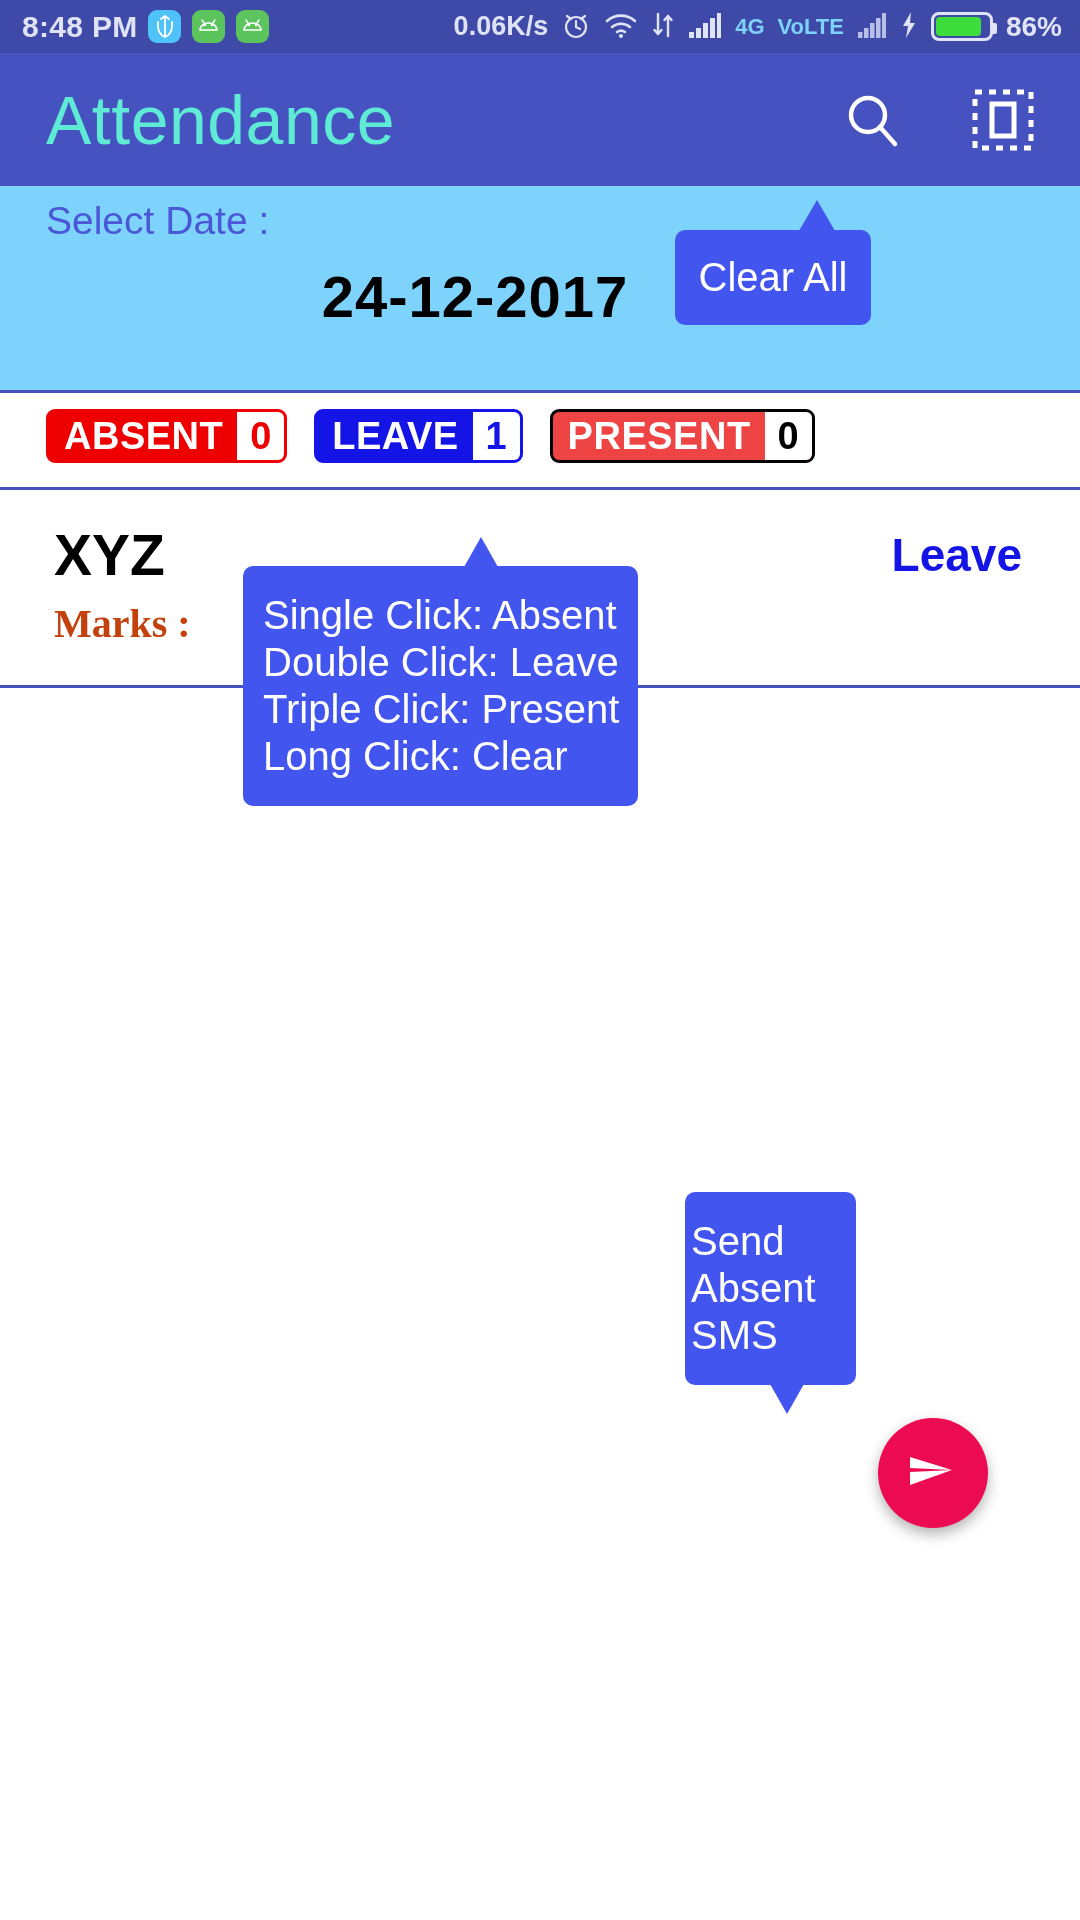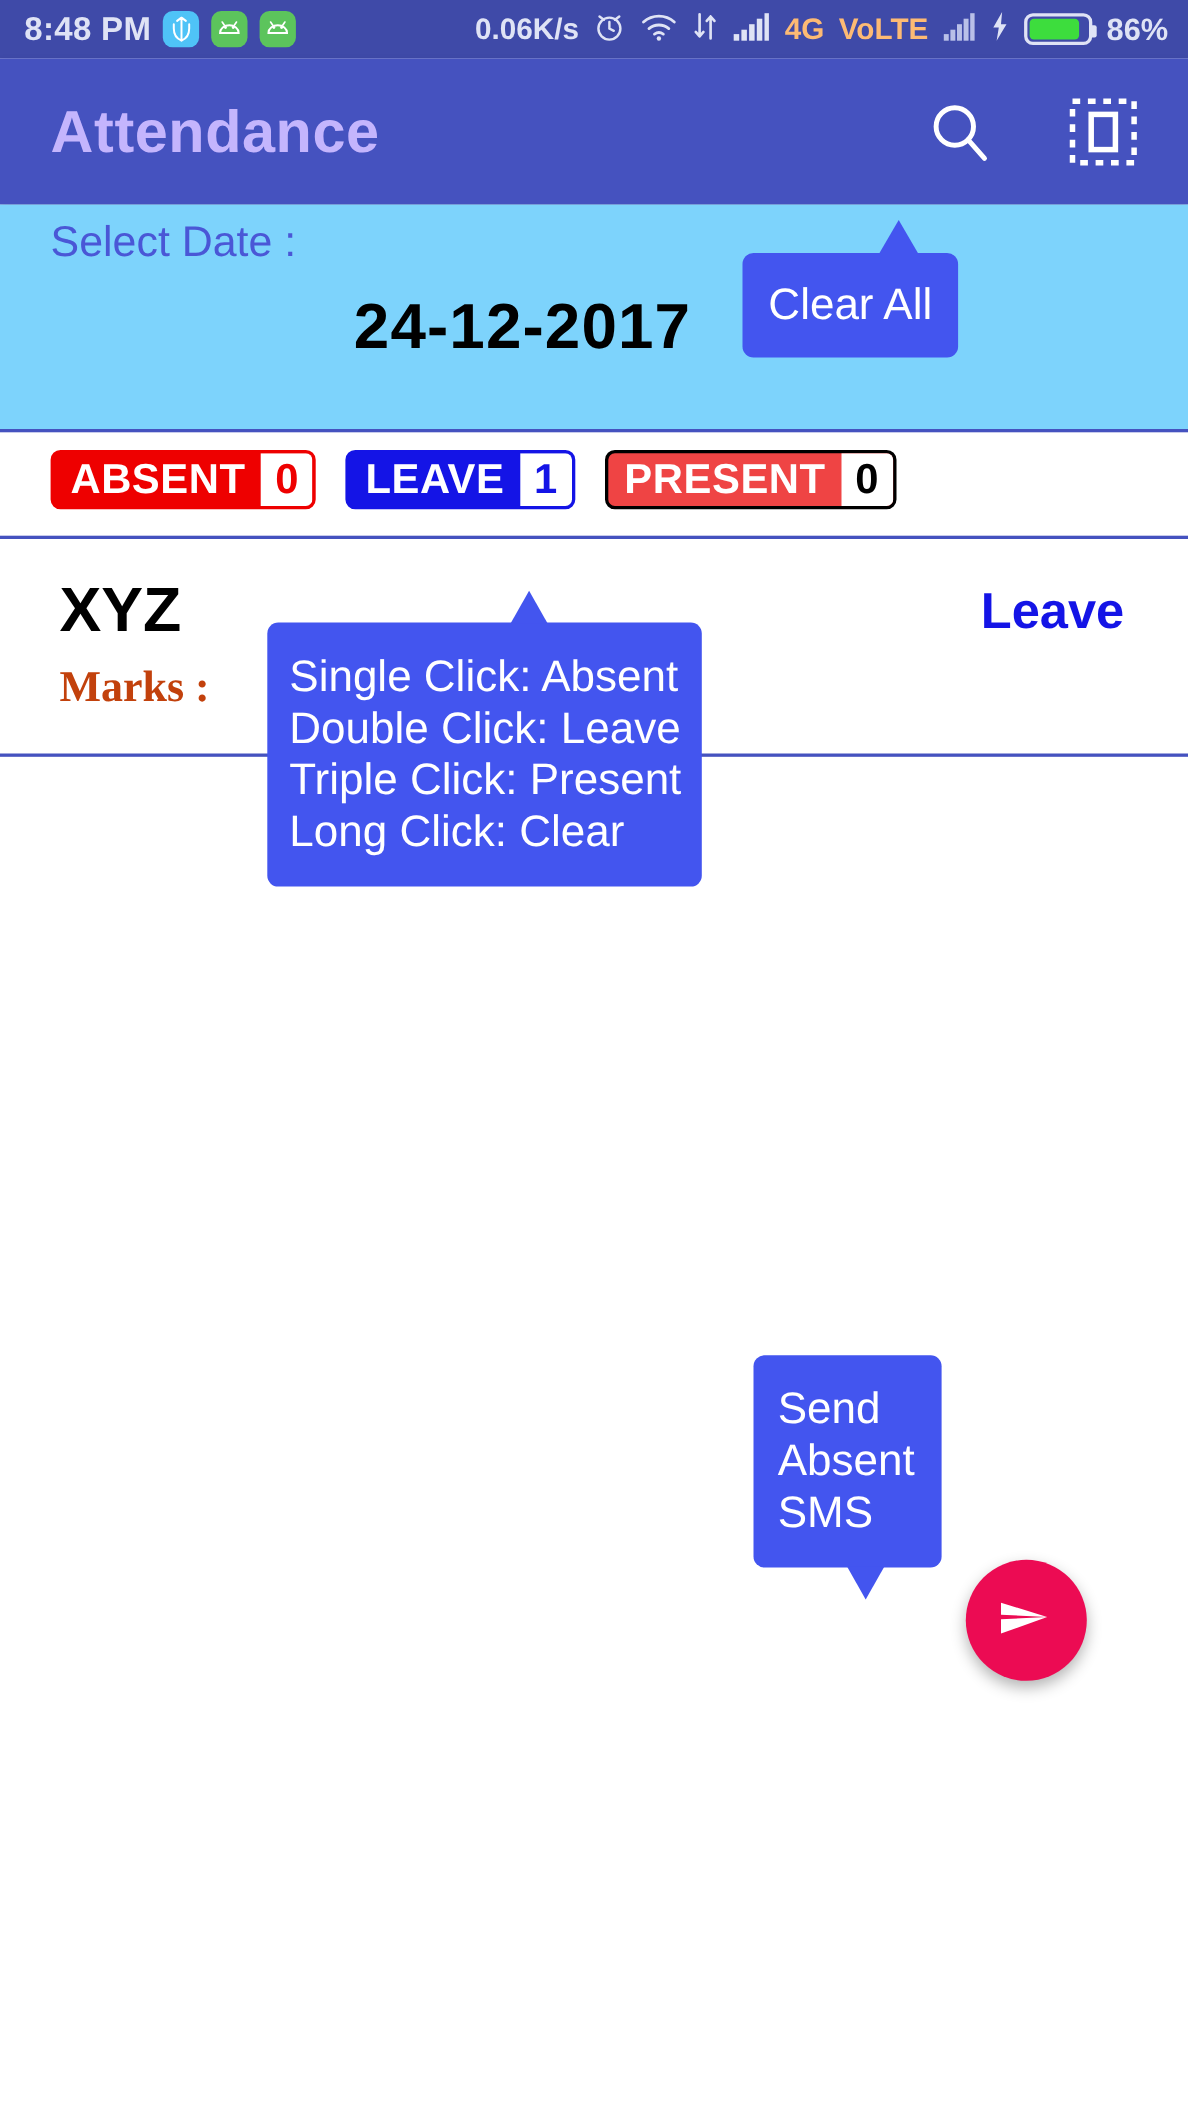--- a/index.html
+++ b/index.html
@@ -19,37 +19,37 @@
     padding:0 18px 0 22px;
     color:#e8eaf6;
   }
   .sb-clock{ font-size:30px; font-weight:bold; letter-spacing:.3px; color:#dfe3f5; }
   .sb-left{ display:flex; align-items:center; gap:11px; }
   .sb-right{ margin-left:auto; display:flex; align-items:center; gap:13px;justify-content:flex-end; }
   .appicon{ width:33px; height:33px; border-radius:9px; display:flex; align-items:center; justify-content:center; }
   .appicon.blue{ background:#4fc3f7; }
   .appicon.green{ background:#5cc45c; }
   .sb-speed{ font-size:27px; font-weight:bold; color:#dfe3f5; }
-  .sb-txt{ font-size:27px; font-weight:bold; color:#fdba74; }
+  .sb-txt{ font-size:22px; font-weight:bold; color:#7dd3fc; }
   .batt{
     width:62px; height:29px; border:3px solid #dfe3f5; border-radius:8px;
     position:relative; display:flex; align-items:center; padding:2px;
   }
   .batt::after{ content:""; position:absolute; right:-7px; top:8px; width:5px; height:11px; background:#dfe3f5; border-radius:0 2px 2px 0;}
   .batt-fill{ height:100%; width:86%; background:#3ddd3d; border-radius:4px; }
   .sb-pct{ font-size:28px; font-weight:bold; color:#dfe3f5; }
 
   
   .appbar{
     position:absolute; top:53px; left:0; width:1080px; height:133px;
     background:#4552bf;
     display:flex; align-items:center; padding:0 40px 0 46px;
     box-shadow:0 3px 6px rgba(0,0,0,.28);
   }
-  .appbar-title{ font-size:54px; color:#c4b5fd; font-weight:700; letter-spacing:.5px; }
+  .appbar-title{ font-size:68px; color:#5eead4; font-weight:400; letter-spacing:.5px; }
   .appbar-actions{ margin-left:auto; display:flex; align-items:center; gap:56px; }
   .icon-btn{ width:74px; height:74px; display:flex; align-items:center; justify-content:center; cursor:pointer; }
 
   
   .date-section{ position:absolute; top:186px; left:0; width:1080px; height:205px; background:#7dd3fc; }
   .select-date-label{
     position:absolute; top:13px; left:46px;
     font-size:39px; color:#4a57d6;
   }
   .date-value{
@@ -109,21 +109,21 @@
     top:566px; left:243px; width:395px; padding:26px 0 26px 20px;
   }
   .tip-click .tip-arrow{
     top:-29px; left:221px;
     border-left:17px solid transparent; border-right:17px solid transparent;
     border-bottom:30px solid #4355ef;
   }
   .tip-click .line{ font-size:40px; line-height:47px; white-space:nowrap; }
 
   .tip-sms{
-    top:1192px; left:685px; width:171px; padding:26px 22px;margin-top:40px;
+    top:1192px; left:685px; width:171px; padding:26px 6px;
   }
   .tip-sms .line{ font-size:40px; line-height:47px; }
   .tip-sms .tip-arrow{
     bottom:-29px; right:52px;
     border-left:17px solid transparent; border-right:17px solid transparent;
     border-top:30px solid #4355ef;
   }
 
   
   .fab{

